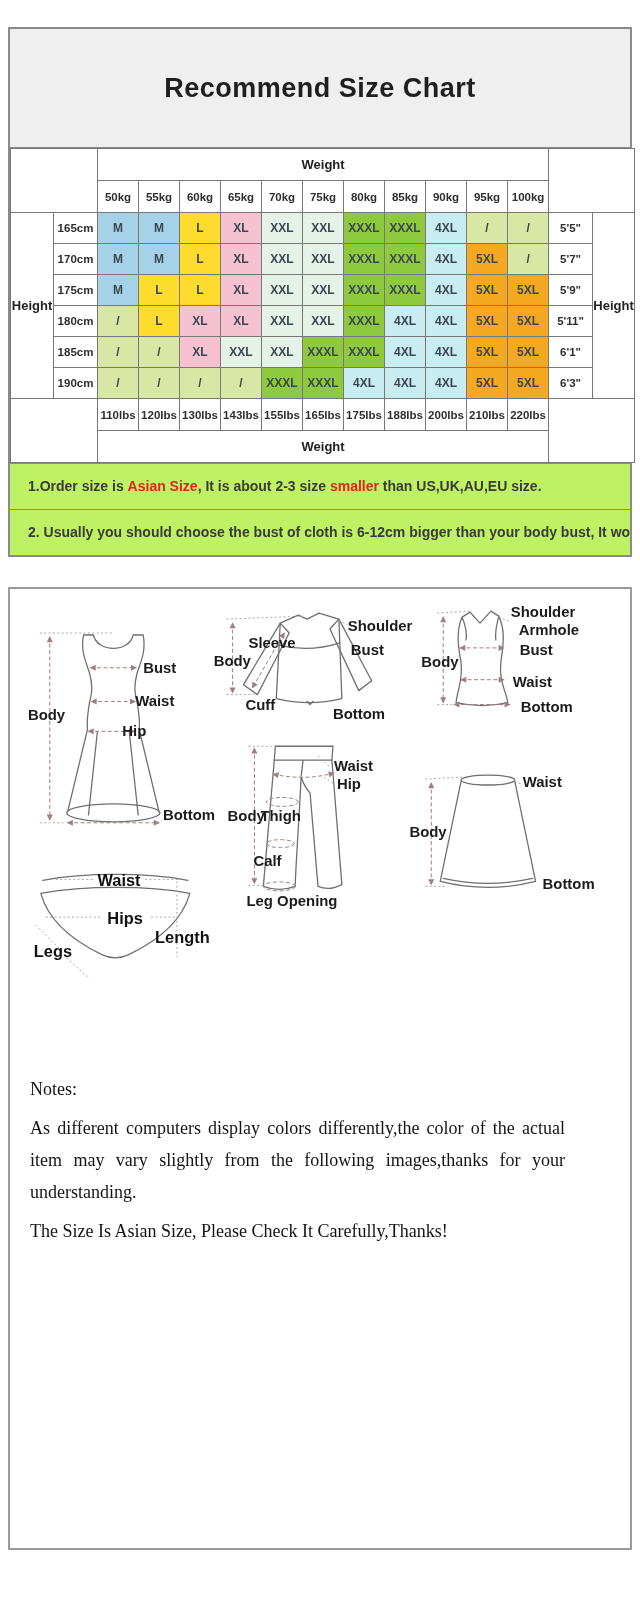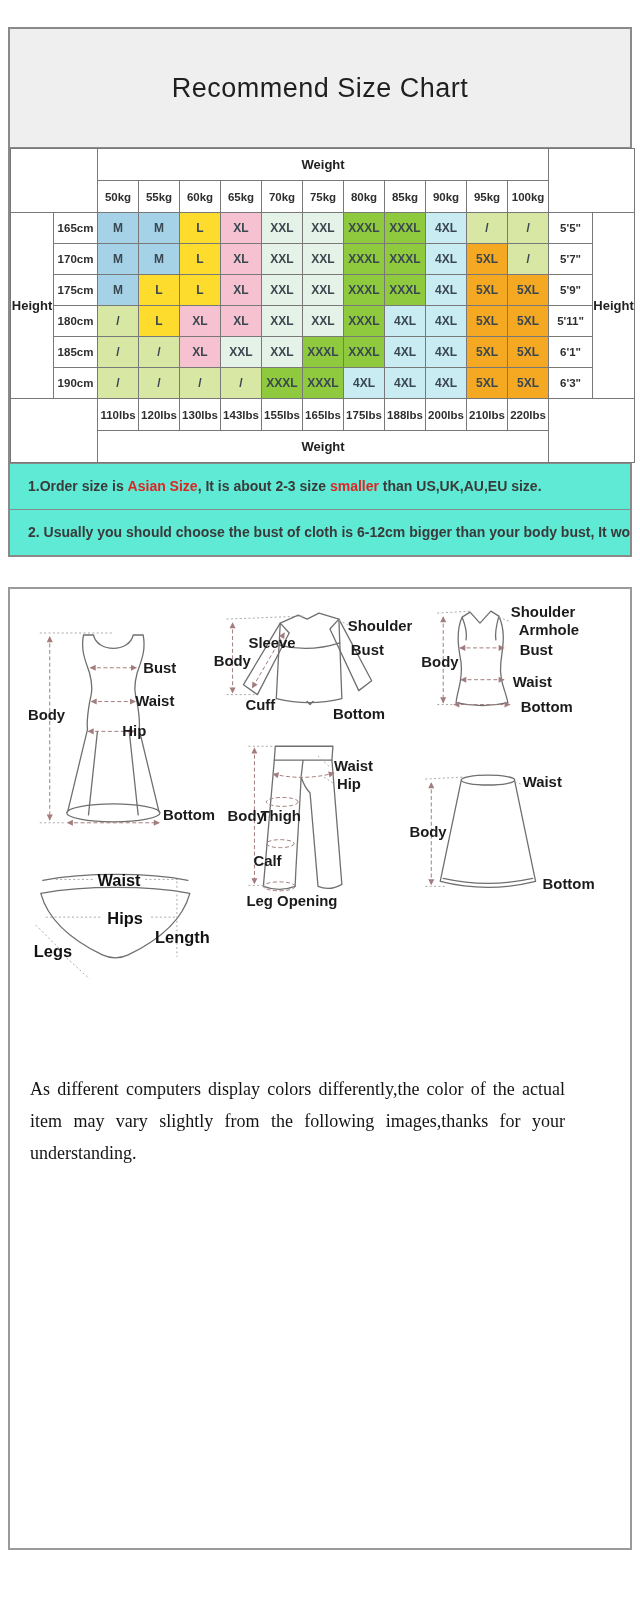--- a/index.html
+++ b/index.html
@@ -1,29 +1,29 @@
 <!DOCTYPE html>
 <html><head>
 <meta charset="utf-8">
 <style>
   html,body { margin:0; padding:0; background:#fff; }
   body { width:640px; font-family:"Liberation Sans", sans-serif; }
 
   .box1 { width:624px; margin:27px 0 0 8px; border:2px solid #8a8a8a; box-sizing:border-box; background:#fff; }
   .title-band { height:118px; background:#efefef; border-bottom:1px solid #8a8a8a; display:flex; align-items:center; justify-content:center; }
-  .title-band h1 { margin:1px; font-size:27px; font-weight:400; color:#1f1f1f; letter-spacing:.5px; }
+  .title-band h1 { margin:1px; font-size:27px; font-weight:700; color:#1f1f1f; letter-spacing:.5px; }
 
   table.size-table { border-collapse:collapse; width:100%; table-layout:fixed; }
   .size-table td { border:1px solid #787878; text-align:center; vertical-align:middle; padding:0; height:30px;
                    font-size:11.5px; font-weight:600; color:#2e2e2e; background:#fff; overflow:hidden; }
   .size-table tr.hrow td { height:31px;margin-left:24px; }
   .size-table td.hdr { font-size:13px; font-weight:700; color:#222; }
   .size-table td.size { font-size:12px; font-weight:700; color:#3a4750; }
 
-  .order-note { background:#5eead4; border-top:1px solid #8a8a8a; line-height:45px; height:45px;
+  .order-note { background:#bef264; border-top:1px solid #8a8a8a; line-height:45px; height:45px;
                 padding-left:18px; font-size:14px; font-weight:600; color:#3a3a3a; white-space:nowrap; overflow:hidden; }
   .order-note .red { color:#e02424; font-weight:700; }
 
   .box2 { width:624px; margin:30px 0 0 8px; border:2px solid #9a9a9a; box-sizing:border-box; background:#fff; min-height:963px; }
   svg.diagrams { display:block; margin-top:2px; }
 
   .g  { fill:none; stroke:#6f6f6f; stroke-width:1.3; stroke-linecap:round; stroke-linejoin:round; }
   .m  { fill:none; stroke:#a37d7d; stroke-width:1; stroke-dasharray:4 2.5; }
   .ma { marker-start:url(#arw); marker-end:url(#arw); }
   .gd { fill:none; stroke:#a8a8a8; stroke-width:1; stroke-dasharray:2 2.4; }
@@ -298,17 +298,19 @@
         <path class="gd" d="M46,290 L84,290 M136,290 L170,290 M36,328 L92,328 M142,328 L172,328 M168,292 L168,368"></path>
         <path class="gd" d="M26,336 L50,360 M57,369 L80,390"></path>
         <text class="dlb" x="88" y="297">Waist</text>
         <text class="dlb" x="98" y="335">Hips</text>
         <text class="dlb" x="24" y="368">Legs</text>
         <text class="dlb" x="146" y="354">Length</text>
       </g>
     </svg>
 
     <div class="bottom-notes">
+      <p>Notes:</p>
       <p class="justify">As different computers display colors differently,the color of the actual item may vary slightly from the following images,thanks for your understanding.</p>
+      <p>The Size Is Asian Size, Please Check It Carefully,Thanks!</p>
     </div>
   </section>
 
 </div>
 
 </body></html>

